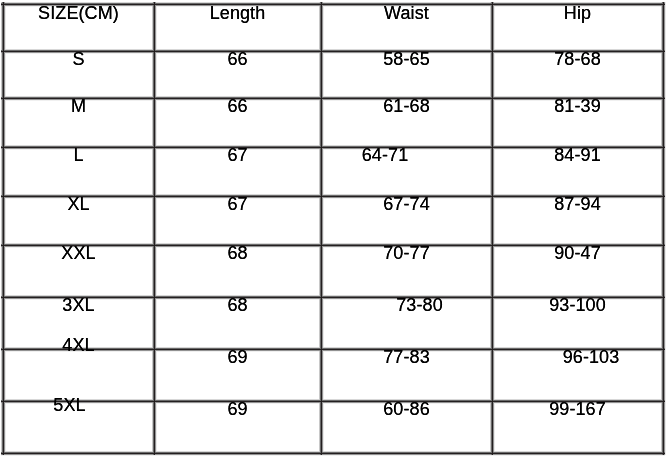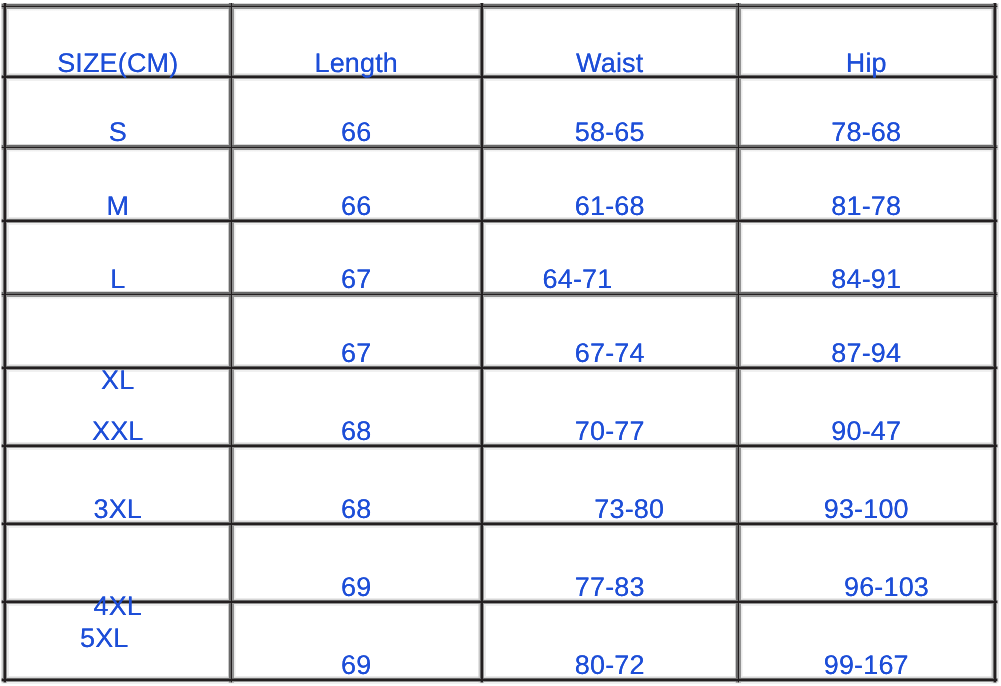--- a/index.html
+++ b/index.html
@@ -40,23 +40,23 @@
     background: linear-gradient(to right,
       #c8c8c8 0%,  #c8c8c8 20%,
       #696969 20%, #696969 40%,
       #231f20 40%, #231f20 60%,
       #929292 60%, #929292 80%,
       #eaeaea 80%, #eaeaea 100%);
   }
   .cell {
     position: absolute;
     display: flex;
-    align-items: flex-end;
+    align-items: flex-start;
     justify-content: center;
-    color: #1d4ed8;
+    color: #000000;
     font-size: 18px;
     line-height: 1;
     letter-spacing: 0.1px;
     white-space: nowrap;
   }
   .cell > .txt {
     position: relative;
     top: -0.6px;
     display: block;
     filter: blur(0px); 
@@ -119,21 +119,21 @@
     <div class="cell" style="left:3px;top:98px;width:151px;height:49px">
         <span class="txt">M</span>
       </div>
     <div class="cell" style="left:154px;top:98px;width:167px;height:49px">
         <span class="txt">66</span>
       </div>
     <div class="cell" style="left:321px;top:98px;width:171px;height:49px">
         <span class="txt">61-68</span>
       </div>
     <div class="cell" style="left:492px;top:98px;width:171px;height:49px">
-        <span class="txt">81-78</span>
+        <span class="txt">81-39</span>
       </div>
   </div>
   <div class="row">
     <div class="cell" style="left:3px;top:147px;width:151px;height:49px">
         <span class="txt">L</span>
       </div>
     <div class="cell" style="left:154px;top:147px;width:167px;height:49px">
         <span class="txt">67</span>
       </div>
     <div class="cell" style="left:317px;top:147px;width:136px;height:49px">
@@ -179,40 +179,40 @@
         <span class="txt">68</span>
       </div>
     <div class="cell" style="left:321px;top:297px;width:197px;height:52px">
         <span class="txt">73-80</span>
       </div>
     <div class="cell" style="left:492px;top:297px;width:171px;height:52px">
         <span class="txt">93-100</span>
       </div>
   </div>
   <div class="row">
-    <div class="cell" style="left:3px;top:362px;width:151px;height:52px">
+    <div class="cell" style="left:3px;top:337px;width:151px;height:52px">
         <span class="txt">4XL</span>
       </div>
     <div class="cell" style="left:154px;top:349px;width:167px;height:52px">
         <span class="txt">69</span>
       </div>
     <div class="cell" style="left:321px;top:349px;width:171px;height:52px">
         <span class="txt">77-83</span>
       </div>
     <div class="cell" style="left:492px;top:349px;width:198px;height:52px">
         <span class="txt">96-103</span>
       </div>
   </div>
   <div class="row">
-    <div class="cell" style="left:3px;top:383px;width:133px;height:52px">
+    <div class="cell" style="left:3px;top:397px;width:133px;height:52px">
         <span class="txt">5XL</span>
       </div>
     <div class="cell" style="left:154px;top:401px;width:167px;height:52px">
         <span class="txt">69</span>
       </div>
     <div class="cell" style="left:321px;top:401px;width:171px;height:52px">
-        <span class="txt">80-72</span>
+        <span class="txt">60-86</span>
       </div>
     <div class="cell" style="left:492px;top:401px;width:171px;height:52px">
         <span class="txt">99-167</span>
       </div>
   </div>
 </div>
 
 </body></html>

